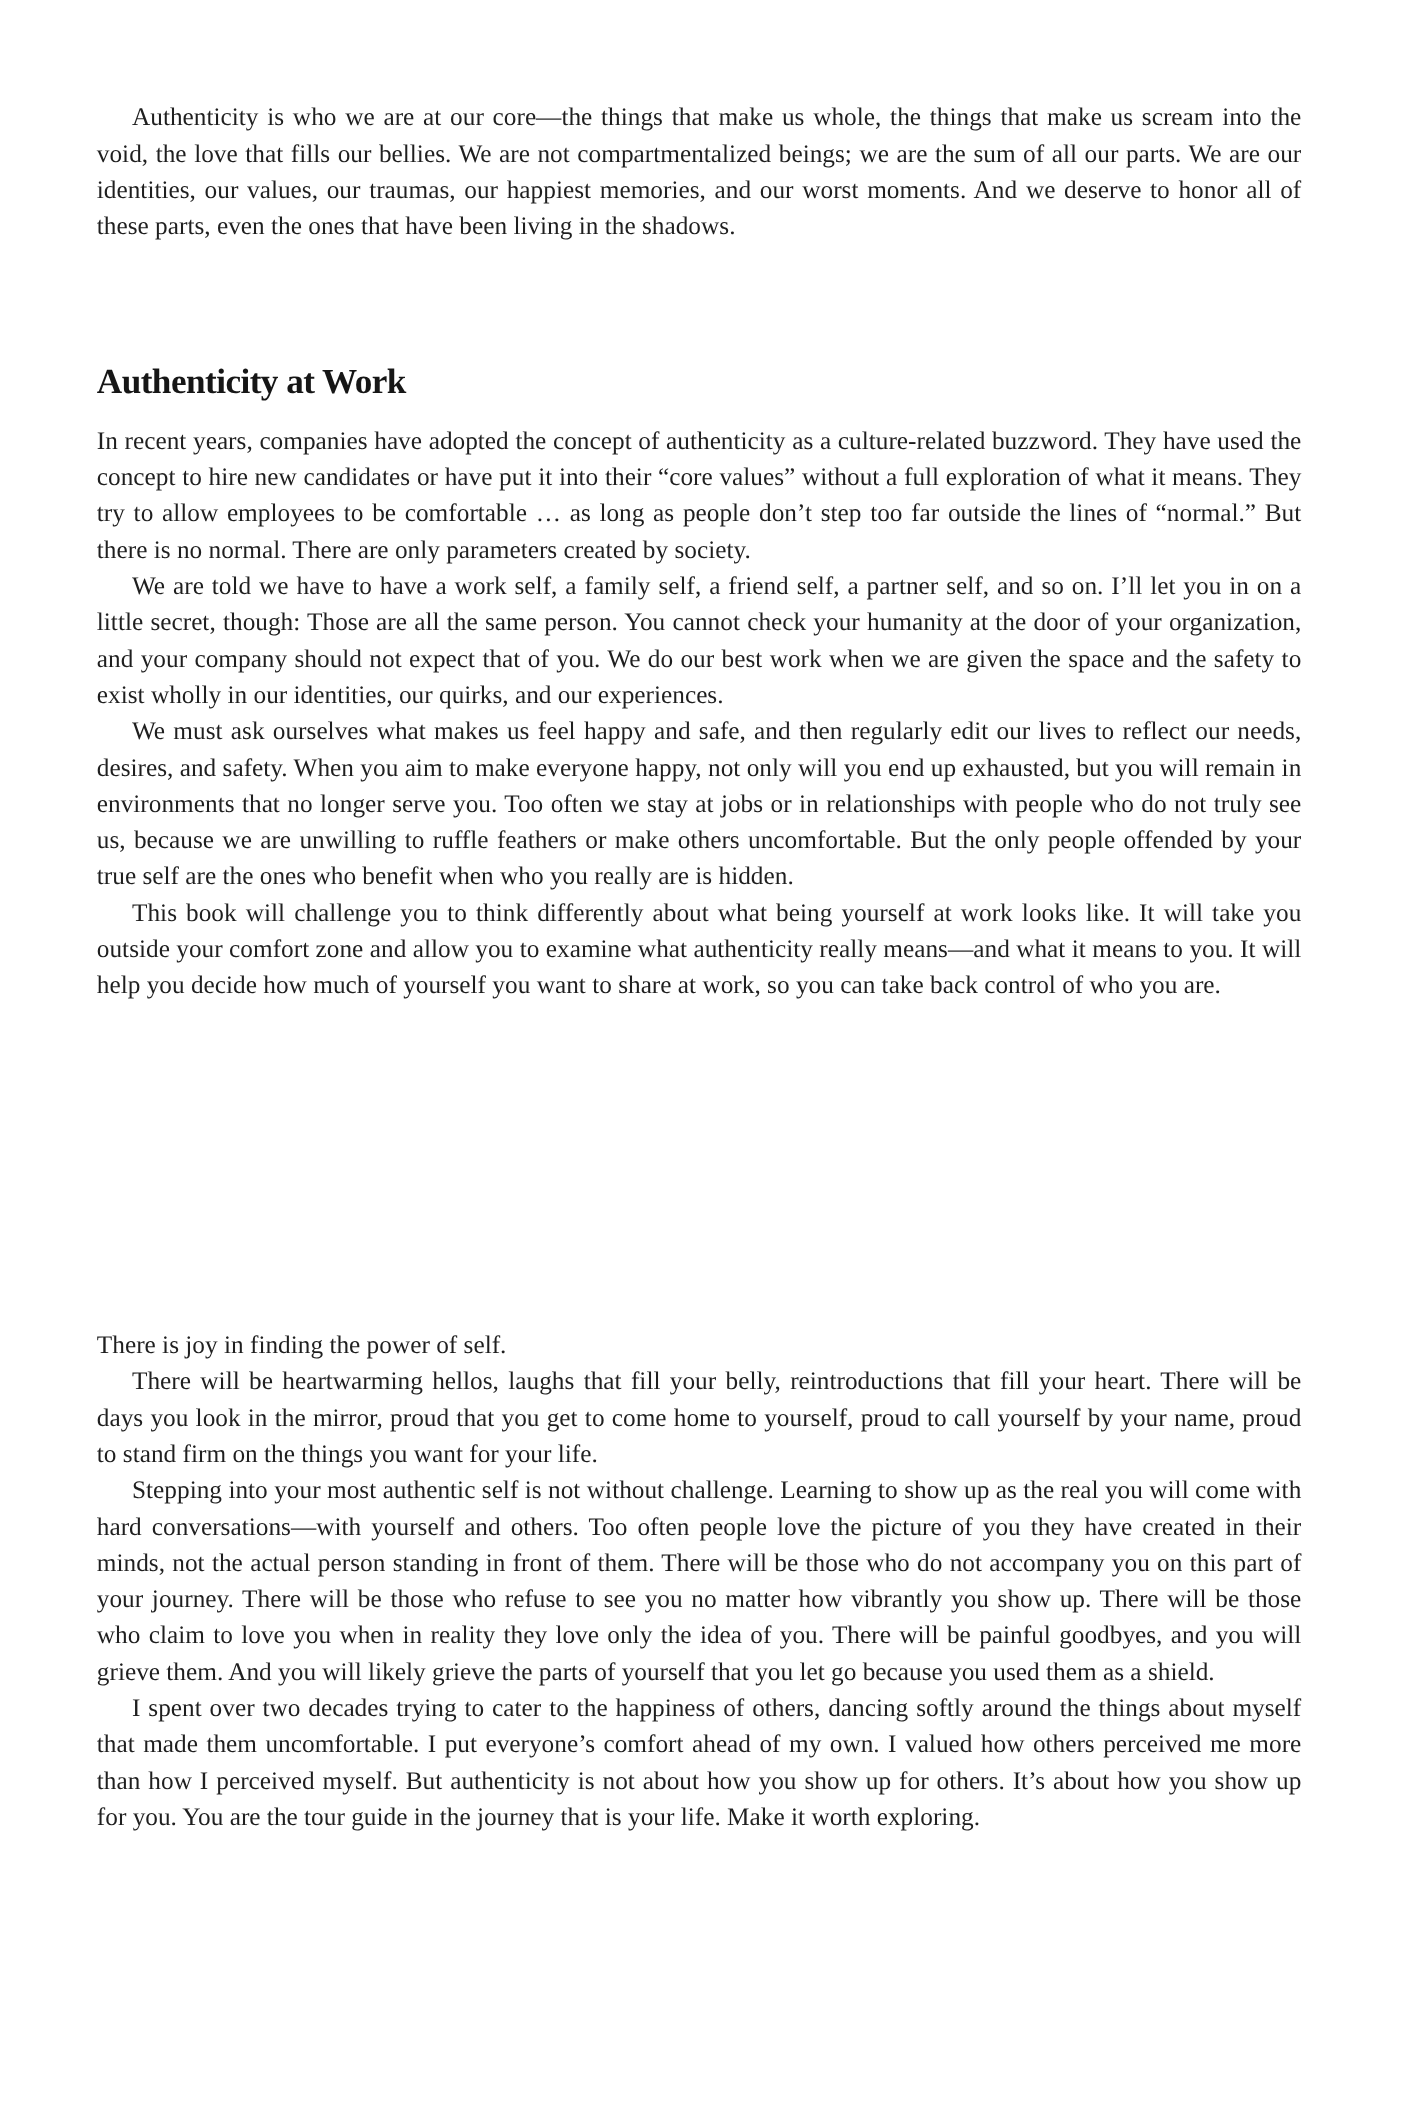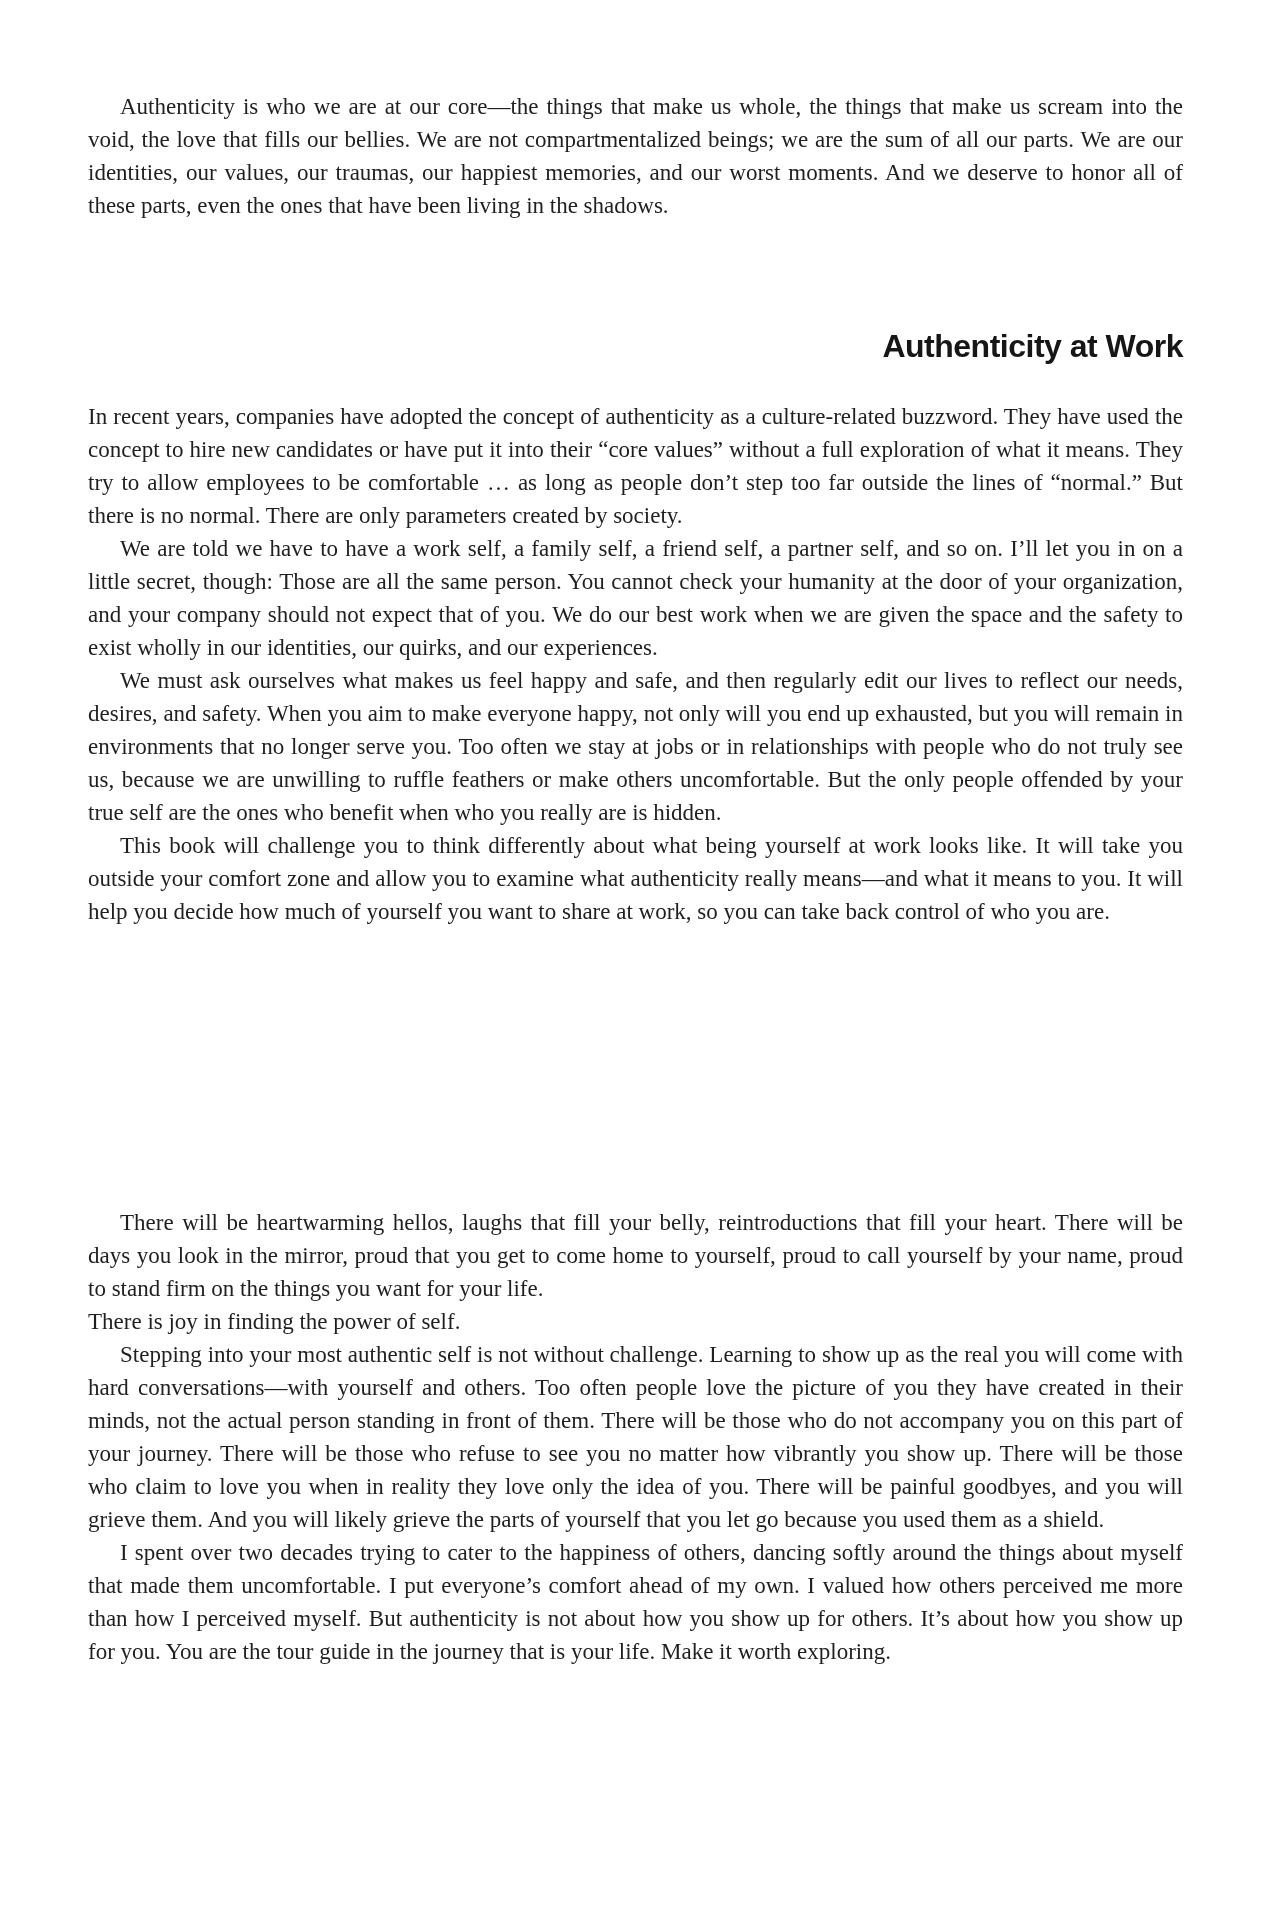--- a/index.html
+++ b/index.html
@@ -23,31 +23,31 @@
     line-height: 33px;
     color: #1f1f1f;
     text-align: justify;
     hyphens: none;
   }
   .para.indent { text-indent: 32px; }
   .heading {
     position: absolute;
     left: 88px;
     width: 1095px;
-    text-align: right;
-    font-family: Liberation Sans, sans-serif;
+    text-align: left;
+    font-family: Liberation Serif, serif;
     font-weight: 700;
     font-size: 32px;
     line-height: 36px;
     letter-spacing: -0.5px;
     color: #161616;
   }
   .opening   { top: 90px; }
   .heading-work { top: 328px; }
-  .section-work { top: 400px; }
+  .section-work { top: 384px; }
   .heading-real { top: 1139px; }
   .section-real { top: 1206px; }
   .footer {
     position: absolute;
     top: 1881px;
     right: 17px;
     font-family: "Liberation Sans", "DejaVu Sans", sans-serif;
     font-size: 14px;
     line-height: 17px;
     color: #bfbfbf;
@@ -66,21 +66,21 @@
 
   <section class="textblock section-work">
     <p class="para">In recent years, companies have adopted the concept of authenticity as a culture-related buzzword. They have used the concept to hire new candidates or have put it into their “core values” without a full exploration of what it means. They try to allow employees to be comfortable … as long as people don’t step too far outside the lines of “normal.” But there is no normal. There are only parameters created by society.</p>
     <p class="para indent">We are told we have to have a work self, a family self, a friend self, a partner self, and so on. I’ll let you in on a little secret, though: Those are all the same person. You cannot check your humanity at the door of your organization, and your company should not expect that of you. We do our best work when we are given the space and the safety to exist wholly in our identities, our quirks, and our experiences.</p>
     <p class="para indent">We must ask ourselves what makes us feel happy and safe, and then regularly edit our lives to reflect our needs, desires, and safety. When you aim to make everyone happy, not only will you end up exhausted, but you will remain in environments that no longer serve you. Too often we stay at jobs or in relationships with people who do not truly see us, because we are unwilling to ruffle feathers or make others uncomfortable. But the only people offended by your true self are the ones who benefit when who you really are is hidden.</p>
     <p class="para indent">This book will challenge you to think differently about what being yourself at work looks like. It will take you outside your comfort zone and allow you to examine what authenticity really means—and what it means to you. It will help you decide how much of yourself you want to share at work, so you can take back control of who you are.</p>
   </section>
 
 
   <section class="textblock section-real">
+    <p class="para">There is joy in finding the power of self.</p>
     <p class="para indent">There will be heartwarming hellos, laughs that fill your belly, reintroductions that fill your heart. There will be days you look in the mirror, proud that you get to come home to yourself, proud to call yourself by your name, proud to stand firm on the things you want for your life.</p>
-    <p class="para">There is joy in finding the power of self.</p>
     <p class="para indent">Stepping into your most authentic self is not without challenge. Learning to show up as the real you will come with hard conversations—with yourself and others. Too often people love the picture of you they have created in their minds, not the actual person standing in front of them. There will be those who do not accompany you on this part of your journey. There will be those who refuse to see you no matter how vibrantly you show up. There will be those who claim to love you when in reality they love only the idea of you. There will be painful goodbyes, and you will grieve them. And you will likely grieve the parts of yourself that you let go because you used them as a shield.</p>
     <p class="para indent">I spent over two decades trying to cater to the happiness of others, dancing softly around the things about myself that made them uncomfortable. I put everyone’s comfort ahead of my own. I valued how others perceived me more than how I perceived myself. But authenticity is not about how you show up for others. It’s about how you show up for you. You are the tour guide in the journey that is your life. Make it worth exploring.</p>
   </section>
 
   <div class="footer">Copyrighted moments</div>
 
 </div>
 
 </body></html>

